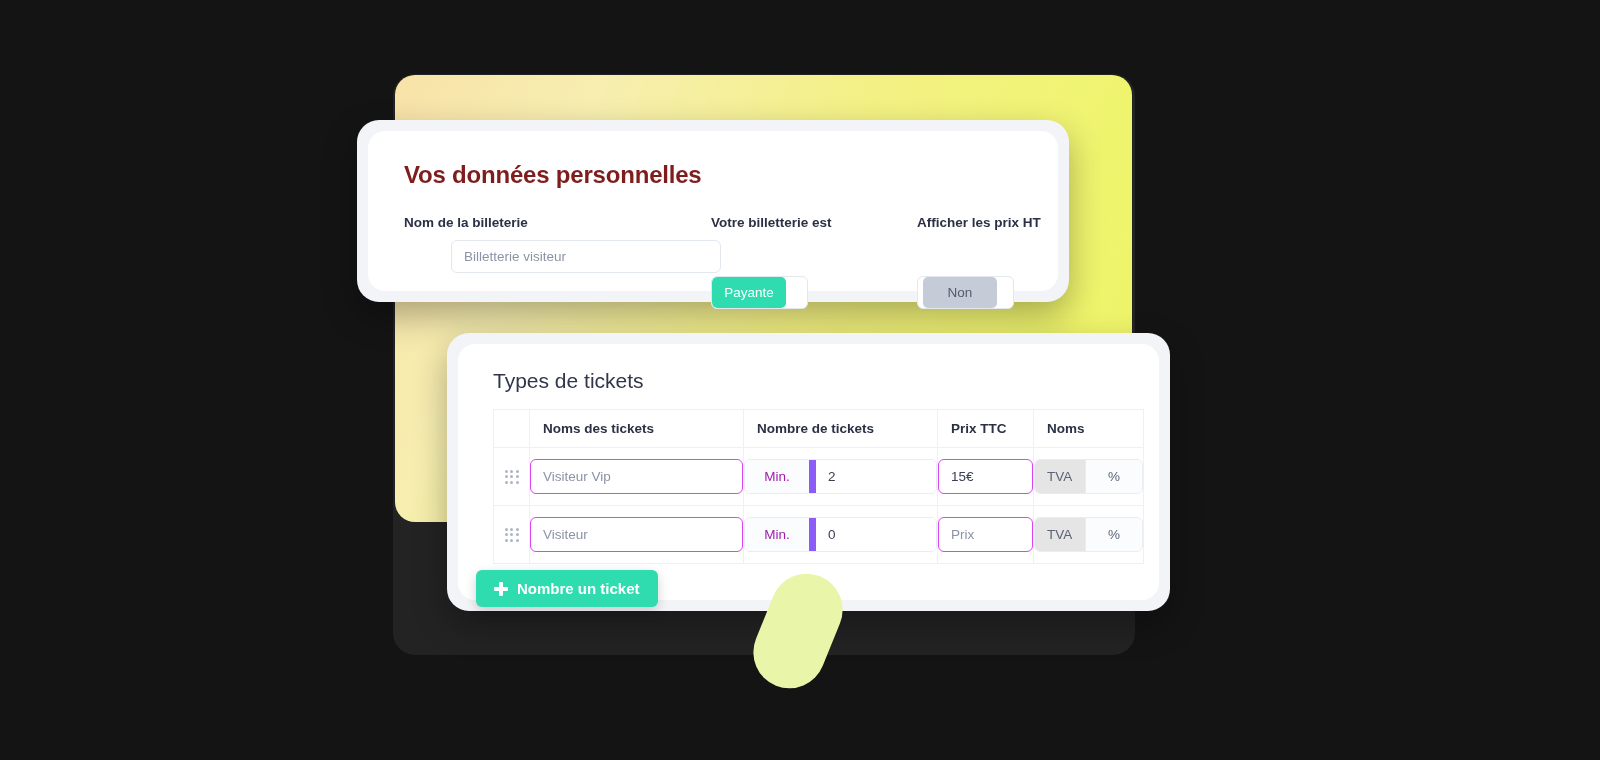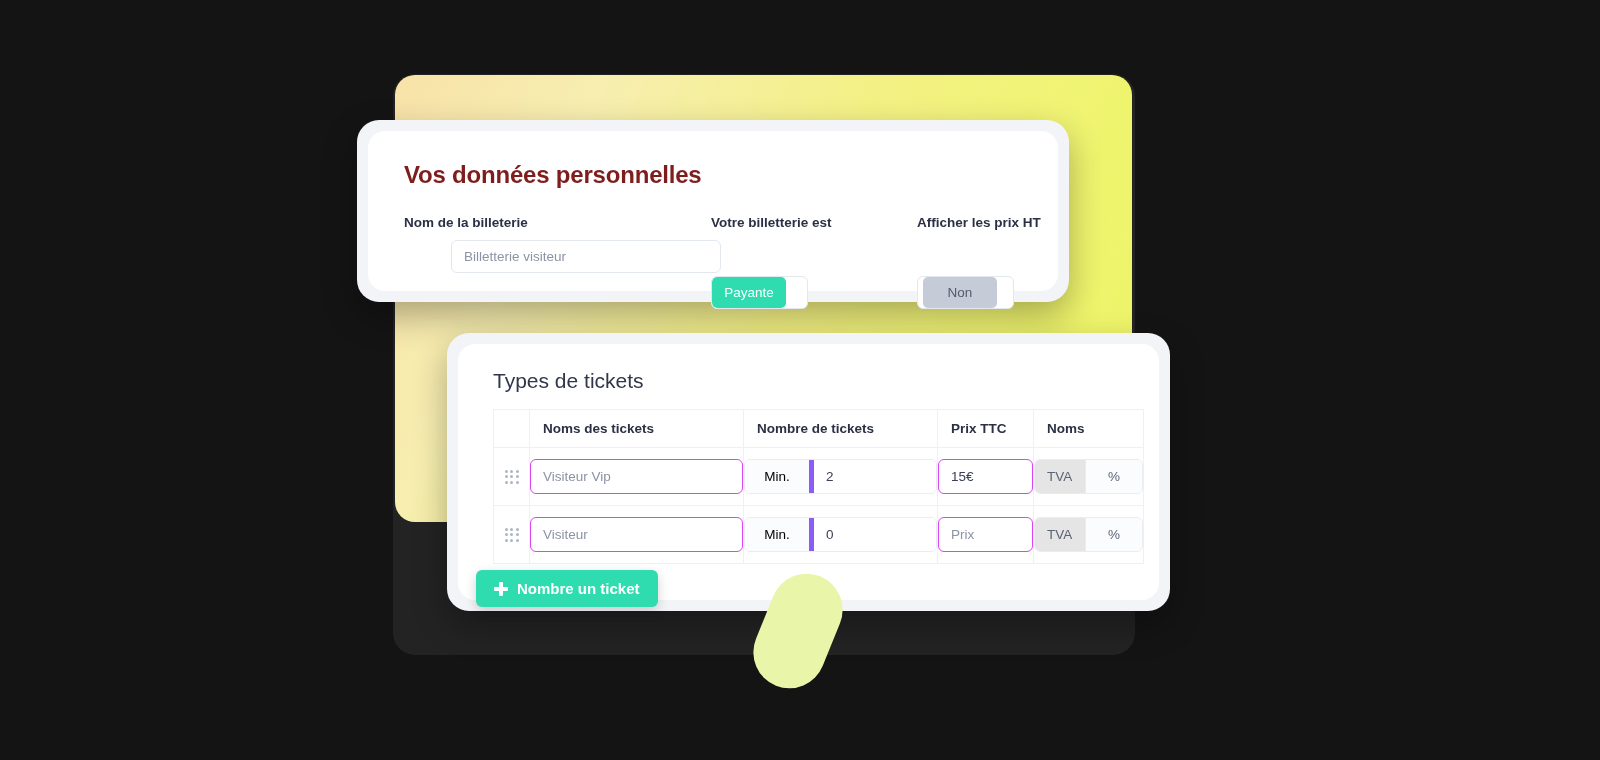--- a/index.html
+++ b/index.html
@@ -248,23 +248,23 @@
     background: #ffffff;
     box-sizing: border-box;
   }
   .input-group .addon {
     display: flex;
     align-items: center;
     justify-content: center;
     min-width: 44px;
     padding: 0 10px;
     font-size: 13.5px;
-    color: #000000;
+    color: #a21caf;
     background: #fbfcfd;
-    border-right: 5px solid #8b5cf6;
+    border-right: 7px solid #8b5cf6;
     white-space: nowrap;
   }
   .input-group .ig-field {
     flex: 1;
     border: none;
     outline: none;
     background: #ffffff;
     font-family: "Liberation Sans", sans-serif;
     font-size: 13.5px;
     color: #3a4154;

